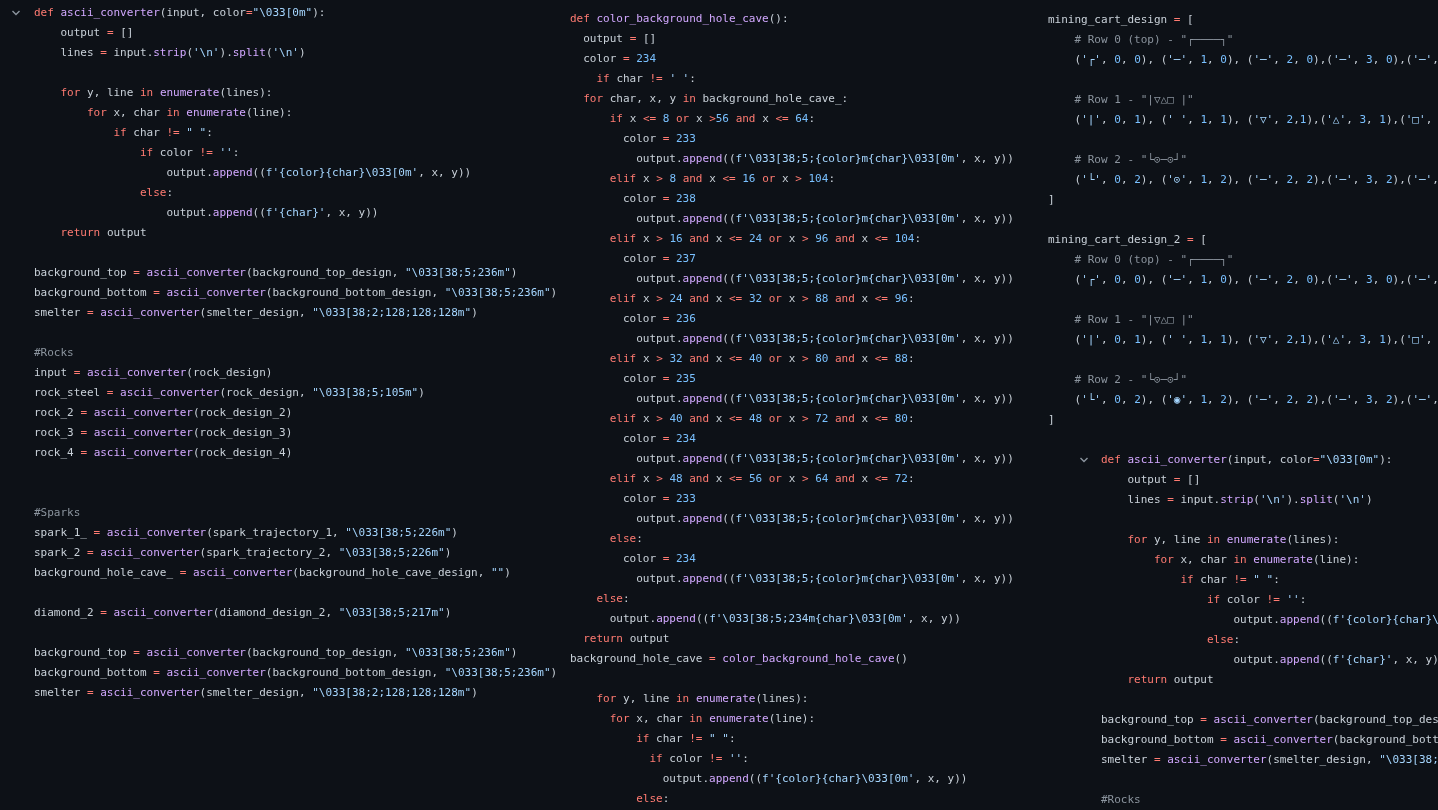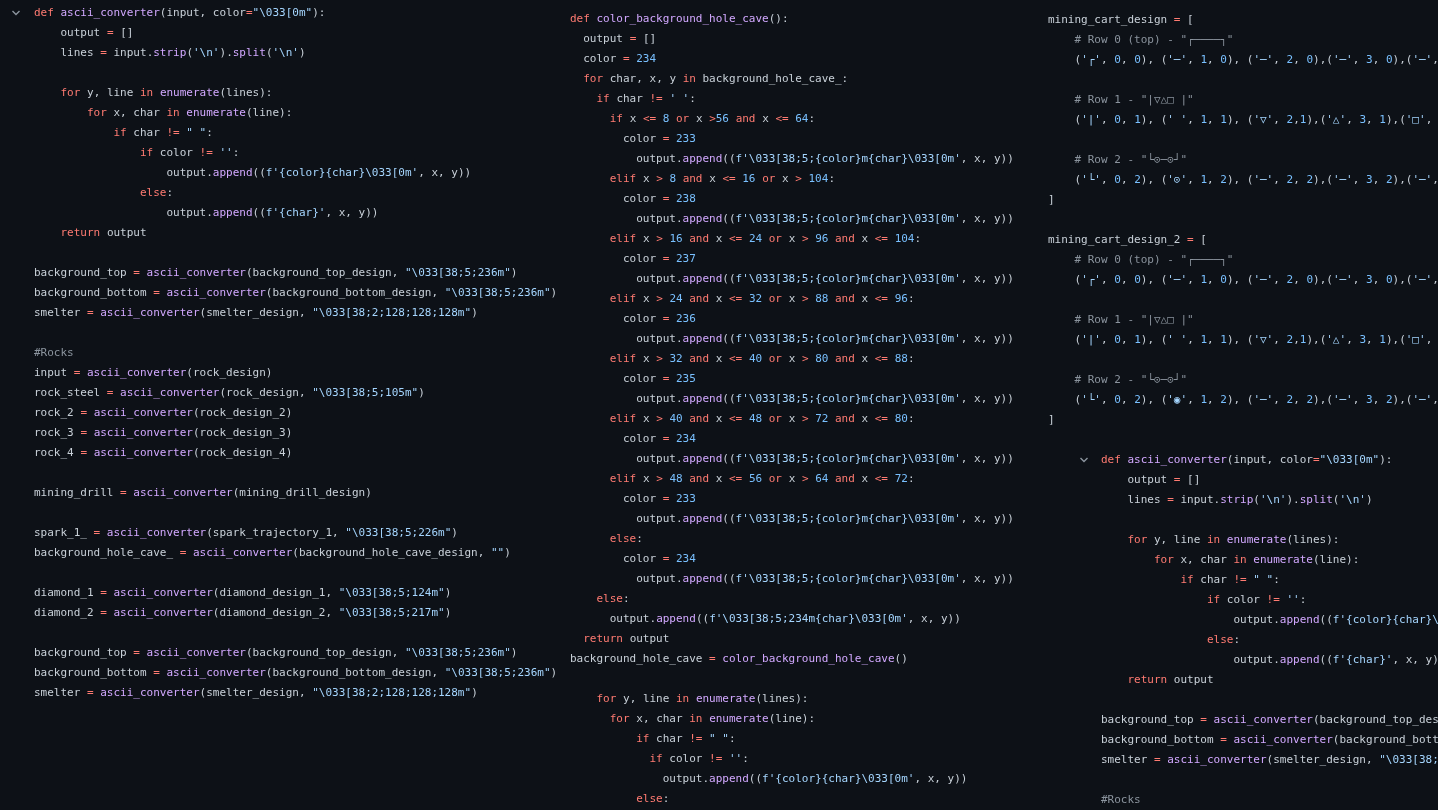--- a/index.html
+++ b/index.html
@@ -57,43 +57,43 @@
       <div class="code-line"><span class="tok-plain">background_bottom</span> <span class="tok-operator">=</span> <span class="tok-function">ascii_converter</span><span class="tok-plain">(</span><span class="tok-plain">background_bottom_design</span><span class="tok-plain">,</span> <span class="tok-string">"\033[38;5;236m"</span><span class="tok-plain">)</span></div>
       <div class="code-line"><span class="tok-plain">smelter</span> <span class="tok-operator">=</span> <span class="tok-function">ascii_converter</span><span class="tok-plain">(</span><span class="tok-plain">smelter_design</span><span class="tok-plain">,</span> <span class="tok-string">"\033[38;2;128;128;128m"</span><span class="tok-plain">)</span></div>
       <div class="code-line">&nbsp;</div>
       <div class="code-line"><span class="tok-comment">#Rocks</span></div>
       <div class="code-line"><span class="tok-plain">input</span> <span class="tok-operator">=</span> <span class="tok-function">ascii_converter</span><span class="tok-plain">(</span><span class="tok-plain">rock_design</span><span class="tok-plain">)</span></div>
       <div class="code-line"><span class="tok-plain">rock_steel</span> <span class="tok-operator">=</span> <span class="tok-function">ascii_converter</span><span class="tok-plain">(</span><span class="tok-plain">rock_design</span><span class="tok-plain">,</span> <span class="tok-string">"\033[38;5;105m"</span><span class="tok-plain">)</span></div>
       <div class="code-line"><span class="tok-plain">rock_2</span> <span class="tok-operator">=</span> <span class="tok-function">ascii_converter</span><span class="tok-plain">(</span><span class="tok-plain">rock_design_2</span><span class="tok-plain">)</span></div>
       <div class="code-line"><span class="tok-plain">rock_3</span> <span class="tok-operator">=</span> <span class="tok-function">ascii_converter</span><span class="tok-plain">(</span><span class="tok-plain">rock_design_3</span><span class="tok-plain">)</span></div>
       <div class="code-line"><span class="tok-plain">rock_4</span> <span class="tok-operator">=</span> <span class="tok-function">ascii_converter</span><span class="tok-plain">(</span><span class="tok-plain">rock_design_4</span><span class="tok-plain">)</span></div>
       <div class="code-line">&nbsp;</div>
-      <div class="code-line"><span class="tok-plain">mining_drill</span> <span class="tok-operator">=</span> <span class="tok-function">ascii_converter</span><span class="tok-plain">(</span><span class="tok-plain">mining_drill_design</span><span class="tok-plain">)</span></div>
       <div class="code-line">&nbsp;</div>
+      <div class="code-line"><span class="tok-comment">#Sparks</span></div>
       <div class="code-line"><span class="tok-plain">spark_1_</span> <span class="tok-operator">=</span> <span class="tok-function">ascii_converter</span><span class="tok-plain">(</span><span class="tok-plain">spark_trajectory_1</span><span class="tok-plain">,</span> <span class="tok-string">"\033[38;5;226m"</span><span class="tok-plain">)</span></div>
+      <div class="code-line"><span class="tok-plain">spark_2</span> <span class="tok-operator">=</span> <span class="tok-function">ascii_converter</span><span class="tok-plain">(</span><span class="tok-plain">spark_trajectory_2</span><span class="tok-plain">,</span> <span class="tok-string">"\033[38;5;226m"</span><span class="tok-plain">)</span></div>
       <div class="code-line"><span class="tok-plain">background_hole_cave_</span> <span class="tok-operator">=</span> <span class="tok-function">ascii_converter</span><span class="tok-plain">(</span><span class="tok-plain">background_hole_cave_design</span><span class="tok-plain">,</span> <span class="tok-string">""</span><span class="tok-plain">)</span></div>
       <div class="code-line">&nbsp;</div>
-      <div class="code-line"><span class="tok-plain">diamond_1</span> <span class="tok-operator">=</span> <span class="tok-function">ascii_converter</span><span class="tok-plain">(</span><span class="tok-plain">diamond_design_1</span><span class="tok-plain">,</span> <span class="tok-string">"\033[38;5;124m"</span><span class="tok-plain">)</span></div>
       <div class="code-line"><span class="tok-plain">diamond_2</span> <span class="tok-operator">=</span> <span class="tok-function">ascii_converter</span><span class="tok-plain">(</span><span class="tok-plain">diamond_design_2</span><span class="tok-plain">,</span> <span class="tok-string">"\033[38;5;217m"</span><span class="tok-plain">)</span></div>
       <div class="code-line">&nbsp;</div>
       <div class="code-line"><span class="tok-plain">background_top</span> <span class="tok-operator">=</span> <span class="tok-function">ascii_converter</span><span class="tok-plain">(</span><span class="tok-plain">background_top_design</span><span class="tok-plain">,</span> <span class="tok-string">"\033[38;5;236m"</span><span class="tok-plain">)</span></div>
       <div class="code-line"><span class="tok-plain">background_bottom</span> <span class="tok-operator">=</span> <span class="tok-function">ascii_converter</span><span class="tok-plain">(</span><span class="tok-plain">background_bottom_design</span><span class="tok-plain">,</span> <span class="tok-string">"\033[38;5;236m"</span><span class="tok-plain">)</span></div>
       <div class="code-line"><span class="tok-plain">smelter</span> <span class="tok-operator">=</span> <span class="tok-function">ascii_converter</span><span class="tok-plain">(</span><span class="tok-plain">smelter_design</span><span class="tok-plain">,</span> <span class="tok-string">"\033[38;2;128;128;128m"</span><span class="tok-plain">)</span></div>
       <div class="fold-chevron" style="left: -26px; top: 0px;">
         <svg width="10" height="10" viewBox="0 0 10 10">
           <path d="M1.5 3 L5 6.5 L8.5 3" fill="none" stroke="#8b949e" stroke-width="1.4"></path>
         </svg>
       </div>
     </div>
     <div class="code-col" style="left: 570px; top: 9px;">
       <div class="code-line"><span class="tok-keyword">def</span> <span class="tok-function">color_background_hole_cave</span><span class="tok-plain">(</span><span class="tok-plain">)</span><span class="tok-plain">:</span></div>
       <div class="code-line">  <span class="tok-plain">output</span> <span class="tok-operator">=</span> <span class="tok-plain">[</span><span class="tok-plain">]</span></div>
       <div class="code-line">  <span class="tok-plain">color</span> <span class="tok-operator">=</span> <span class="tok-number">234</span></div>
+      <div class="code-line">    <span class="tok-keyword">if</span> <span class="tok-plain">char</span> <span class="tok-operator">!=</span> <span class="tok-string">' '</span><span class="tok-plain">:</span></div>
       <div class="code-line">  <span class="tok-keyword">for</span> <span class="tok-plain">char</span><span class="tok-plain">,</span> <span class="tok-plain">x</span><span class="tok-plain">,</span> <span class="tok-plain">y</span> <span class="tok-keyword">in</span> <span class="tok-plain">background_hole_cave_</span><span class="tok-plain">:</span></div>
-      <div class="code-line">    <span class="tok-keyword">if</span> <span class="tok-plain">char</span> <span class="tok-operator">!=</span> <span class="tok-string">' '</span><span class="tok-plain">:</span></div>
       <div class="code-line">      <span class="tok-keyword">if</span> <span class="tok-plain">x</span> <span class="tok-operator">&lt;=</span> <span class="tok-number">8</span> <span class="tok-keyword">or</span> <span class="tok-plain">x</span> <span class="tok-operator">&gt;</span><span class="tok-number">56</span> <span class="tok-keyword">and</span> <span class="tok-plain">x</span> <span class="tok-operator">&lt;=</span> <span class="tok-number">64</span><span class="tok-plain">:</span></div>
       <div class="code-line">        <span class="tok-plain">color</span> <span class="tok-operator">=</span> <span class="tok-number">233</span></div>
       <div class="code-line">          <span class="tok-plain">output</span><span class="tok-plain">.</span><span class="tok-function">append</span><span class="tok-plain">(</span><span class="tok-plain">(</span><span class="tok-string">f'\033[38;5;{color}m{char}\033[0m'</span><span class="tok-plain">,</span> <span class="tok-plain">x</span><span class="tok-plain">,</span> <span class="tok-plain">y</span><span class="tok-plain">)</span><span class="tok-plain">)</span></div>
       <div class="code-line">      <span class="tok-keyword">elif</span> <span class="tok-plain">x</span> <span class="tok-operator">&gt;</span> <span class="tok-number">8</span> <span class="tok-keyword">and</span> <span class="tok-plain">x</span> <span class="tok-operator">&lt;=</span> <span class="tok-number">16</span> <span class="tok-keyword">or</span> <span class="tok-plain">x</span> <span class="tok-operator">&gt;</span> <span class="tok-number">104</span><span class="tok-plain">:</span></div>
       <div class="code-line">        <span class="tok-plain">color</span> <span class="tok-operator">=</span> <span class="tok-number">238</span></div>
       <div class="code-line">          <span class="tok-plain">output</span><span class="tok-plain">.</span><span class="tok-function">append</span><span class="tok-plain">(</span><span class="tok-plain">(</span><span class="tok-string">f'\033[38;5;{color}m{char}\033[0m'</span><span class="tok-plain">,</span> <span class="tok-plain">x</span><span class="tok-plain">,</span> <span class="tok-plain">y</span><span class="tok-plain">)</span><span class="tok-plain">)</span></div>
       <div class="code-line">      <span class="tok-keyword">elif</span> <span class="tok-plain">x</span> <span class="tok-operator">&gt;</span> <span class="tok-number">16</span> <span class="tok-keyword">and</span> <span class="tok-plain">x</span> <span class="tok-operator">&lt;=</span> <span class="tok-number">24</span> <span class="tok-keyword">or</span> <span class="tok-plain">x</span> <span class="tok-operator">&gt;</span> <span class="tok-number">96</span> <span class="tok-keyword">and</span> <span class="tok-plain">x</span> <span class="tok-operator">&lt;=</span> <span class="tok-number">104</span><span class="tok-plain">:</span></div>
       <div class="code-line">        <span class="tok-plain">color</span> <span class="tok-operator">=</span> <span class="tok-number">237</span></div>
       <div class="code-line">          <span class="tok-plain">output</span><span class="tok-plain">.</span><span class="tok-function">append</span><span class="tok-plain">(</span><span class="tok-plain">(</span><span class="tok-string">f'\033[38;5;{color}m{char}\033[0m'</span><span class="tok-plain">,</span> <span class="tok-plain">x</span><span class="tok-plain">,</span> <span class="tok-plain">y</span><span class="tok-plain">)</span><span class="tok-plain">)</span></div>
       <div class="code-line">      <span class="tok-keyword">elif</span> <span class="tok-plain">x</span> <span class="tok-operator">&gt;</span> <span class="tok-number">24</span> <span class="tok-keyword">and</span> <span class="tok-plain">x</span> <span class="tok-operator">&lt;=</span> <span class="tok-number">32</span> <span class="tok-keyword">or</span> <span class="tok-plain">x</span> <span class="tok-operator">&gt;</span> <span class="tok-number">88</span> <span class="tok-keyword">and</span> <span class="tok-plain">x</span> <span class="tok-operator">&lt;=</span> <span class="tok-number">96</span><span class="tok-plain">:</span></div>

